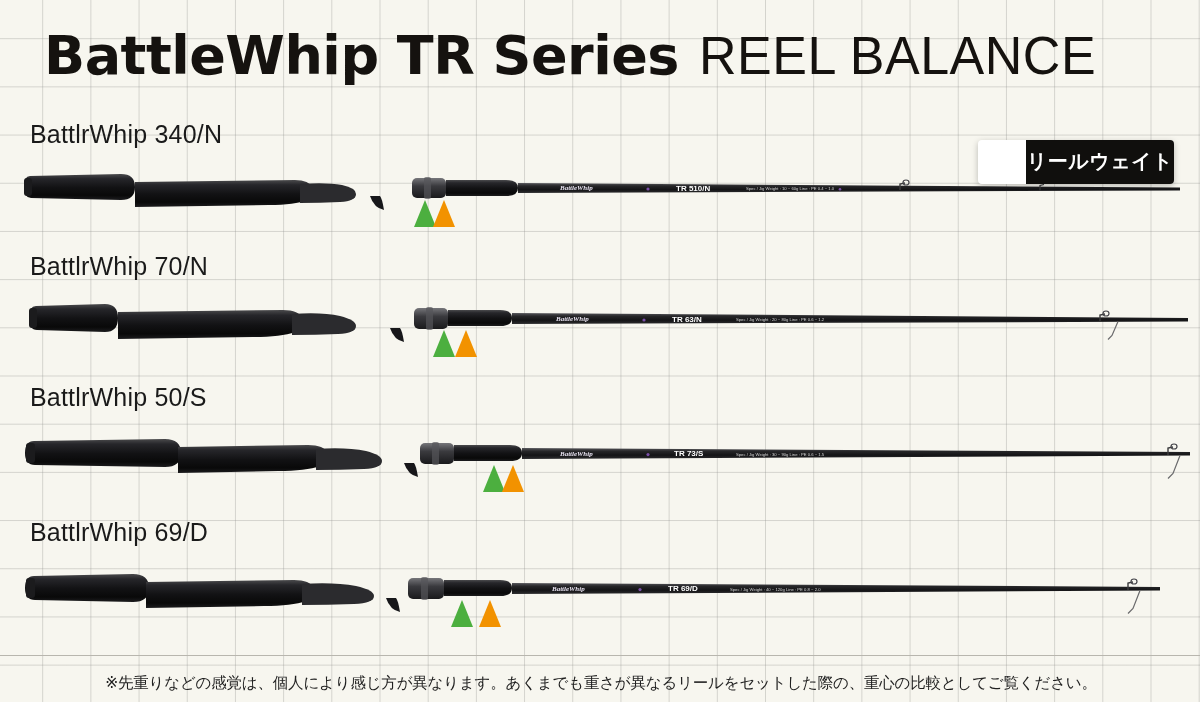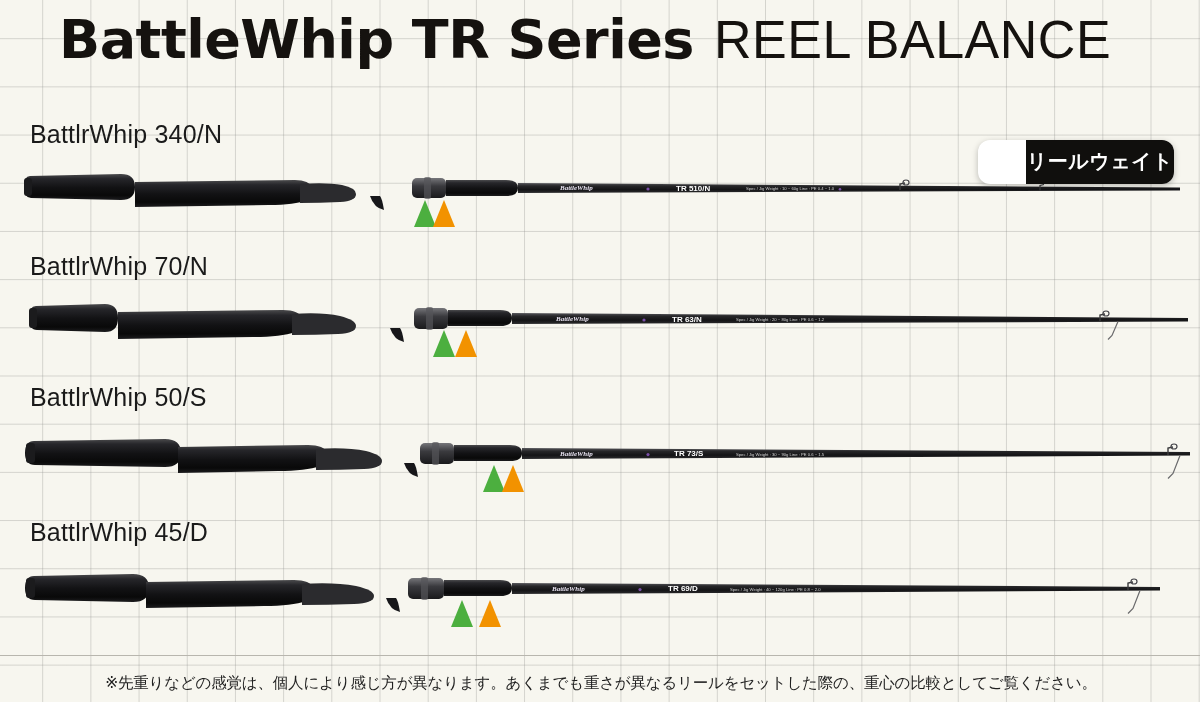--- a/index.html
+++ b/index.html
@@ -16,24 +16,23 @@
       linear-gradient(to right, rgba(155,155,150,0.38) 1px, transparent 1px),
       linear-gradient(to bottom, rgba(155,155,150,0.38) 1px, transparent 1px);
     background-size: 48.2px 48.2px;
     background-position: -6px -10px;
     overflow: hidden;
   }
 
   
   .title-row {
     position: absolute;
-    left: 44px; top: 8px;
+    left: 44px; top: 24px;
     display: flex; align-items: baseline;
     white-space: nowrap;
-    padding-left: 15px;
   }
   .title-bold {
     font-size: 54px;
     font-weight: bold;
     letter-spacing: -0.5px;
     color: #15120f;
     font-family: "DejaVu Sans", sans-serif;
   }
   .title-light {
     font-size: 52px;
@@ -58,21 +57,21 @@
   }
 
   .rod-art { position: absolute; left: 0; top: 0; width: 1200px; height: 90px; }
 
   
   .legend {
     position: absolute;
     right: 26px; top: 140px;
     width: 196px;
     background: #ffffff;
-    border-radius: 12px;
+    border-radius: 4px;
     box-shadow: 0 2px 6px rgba(0,0,0,0.25);
     overflow: hidden;
     z-index: 30;
     padding-left: 48px;
   }
   .legend-header {
     background: #100f0d;
     color: #ffffff;
     font-size: 20px;
     font-weight: bold;
@@ -241,21 +240,21 @@
       <circle cx="648" cy="43.6" r="1.6" fill="#7b4fa8"></circle>
       <path d="M1168,44 l0,-7 l5,-1" stroke="#3a3a3c" stroke-width="1.4" fill="none"></path>
       <path d="M1180,44.5 l-7,18 l-5,5" stroke="#6a6a6c" stroke-width="1.2" fill="none"></path>
       <ellipse cx="1174" cy="35.5" rx="3" ry="2.5" fill="none" stroke="#44444a" stroke-width="1.2"></ellipse>
     </svg>
     <div class="marker green" style="left:483px; top:82px;"></div>
     <div class="marker orange" style="left:502px; top:82px;"></div>
   </div>
 
   <div class="rod-row" style="top:518px;">
-    <div class="rod-label">BattlrWhip 45/D</div>
+    <div class="rod-label">BattlrWhip 69/D</div>
     <svg class="rod-art" viewBox="0 0 1200 90" preserveAspectRatio="none" style="top:28px;">
       <path d="M34,30 q-9,0 -9,12 q0,12 10,12 l98,2 q16,0 16,-14 q0,-14 -16,-14 z" fill="url(#g1grip)"></path>
       <rect x="26" y="32" width="9" height="20" rx="3" fill="#1b1b1d"></rect>
       <path d="M146,36 l148,-2 q16,0 20,8 q4,9 -8,13 q-14,5 -42,5 l-118,2 z" fill="url(#g1grip)"></path>
       <path d="M302,38 q32,-2 54,2 q18,4 18,10 q0,7 -20,8 q-26,1 -52,1 z" fill="#2b2b2e"></path>
       <rect x="408" y="32" width="36" height="21" rx="5" fill="url(#g1seat)"></rect>
       <rect x="421" y="31" width="7" height="23" rx="2" fill="#55555a" opacity="0.7"></rect>
       <path d="M386,52 q4,12 14,14 q-2,-12 -4,-14 z" fill="#17171a"></path>
       <path d="M444,34 l56,0 q12,0 12,8 q0,8 -12,8 l-56,0 z" fill="url(#g1grip)"></path>
       <path d="M512,37 L1160,41 L1160,44.5 L512,48 z" fill="url(#g1blank)"></path>

